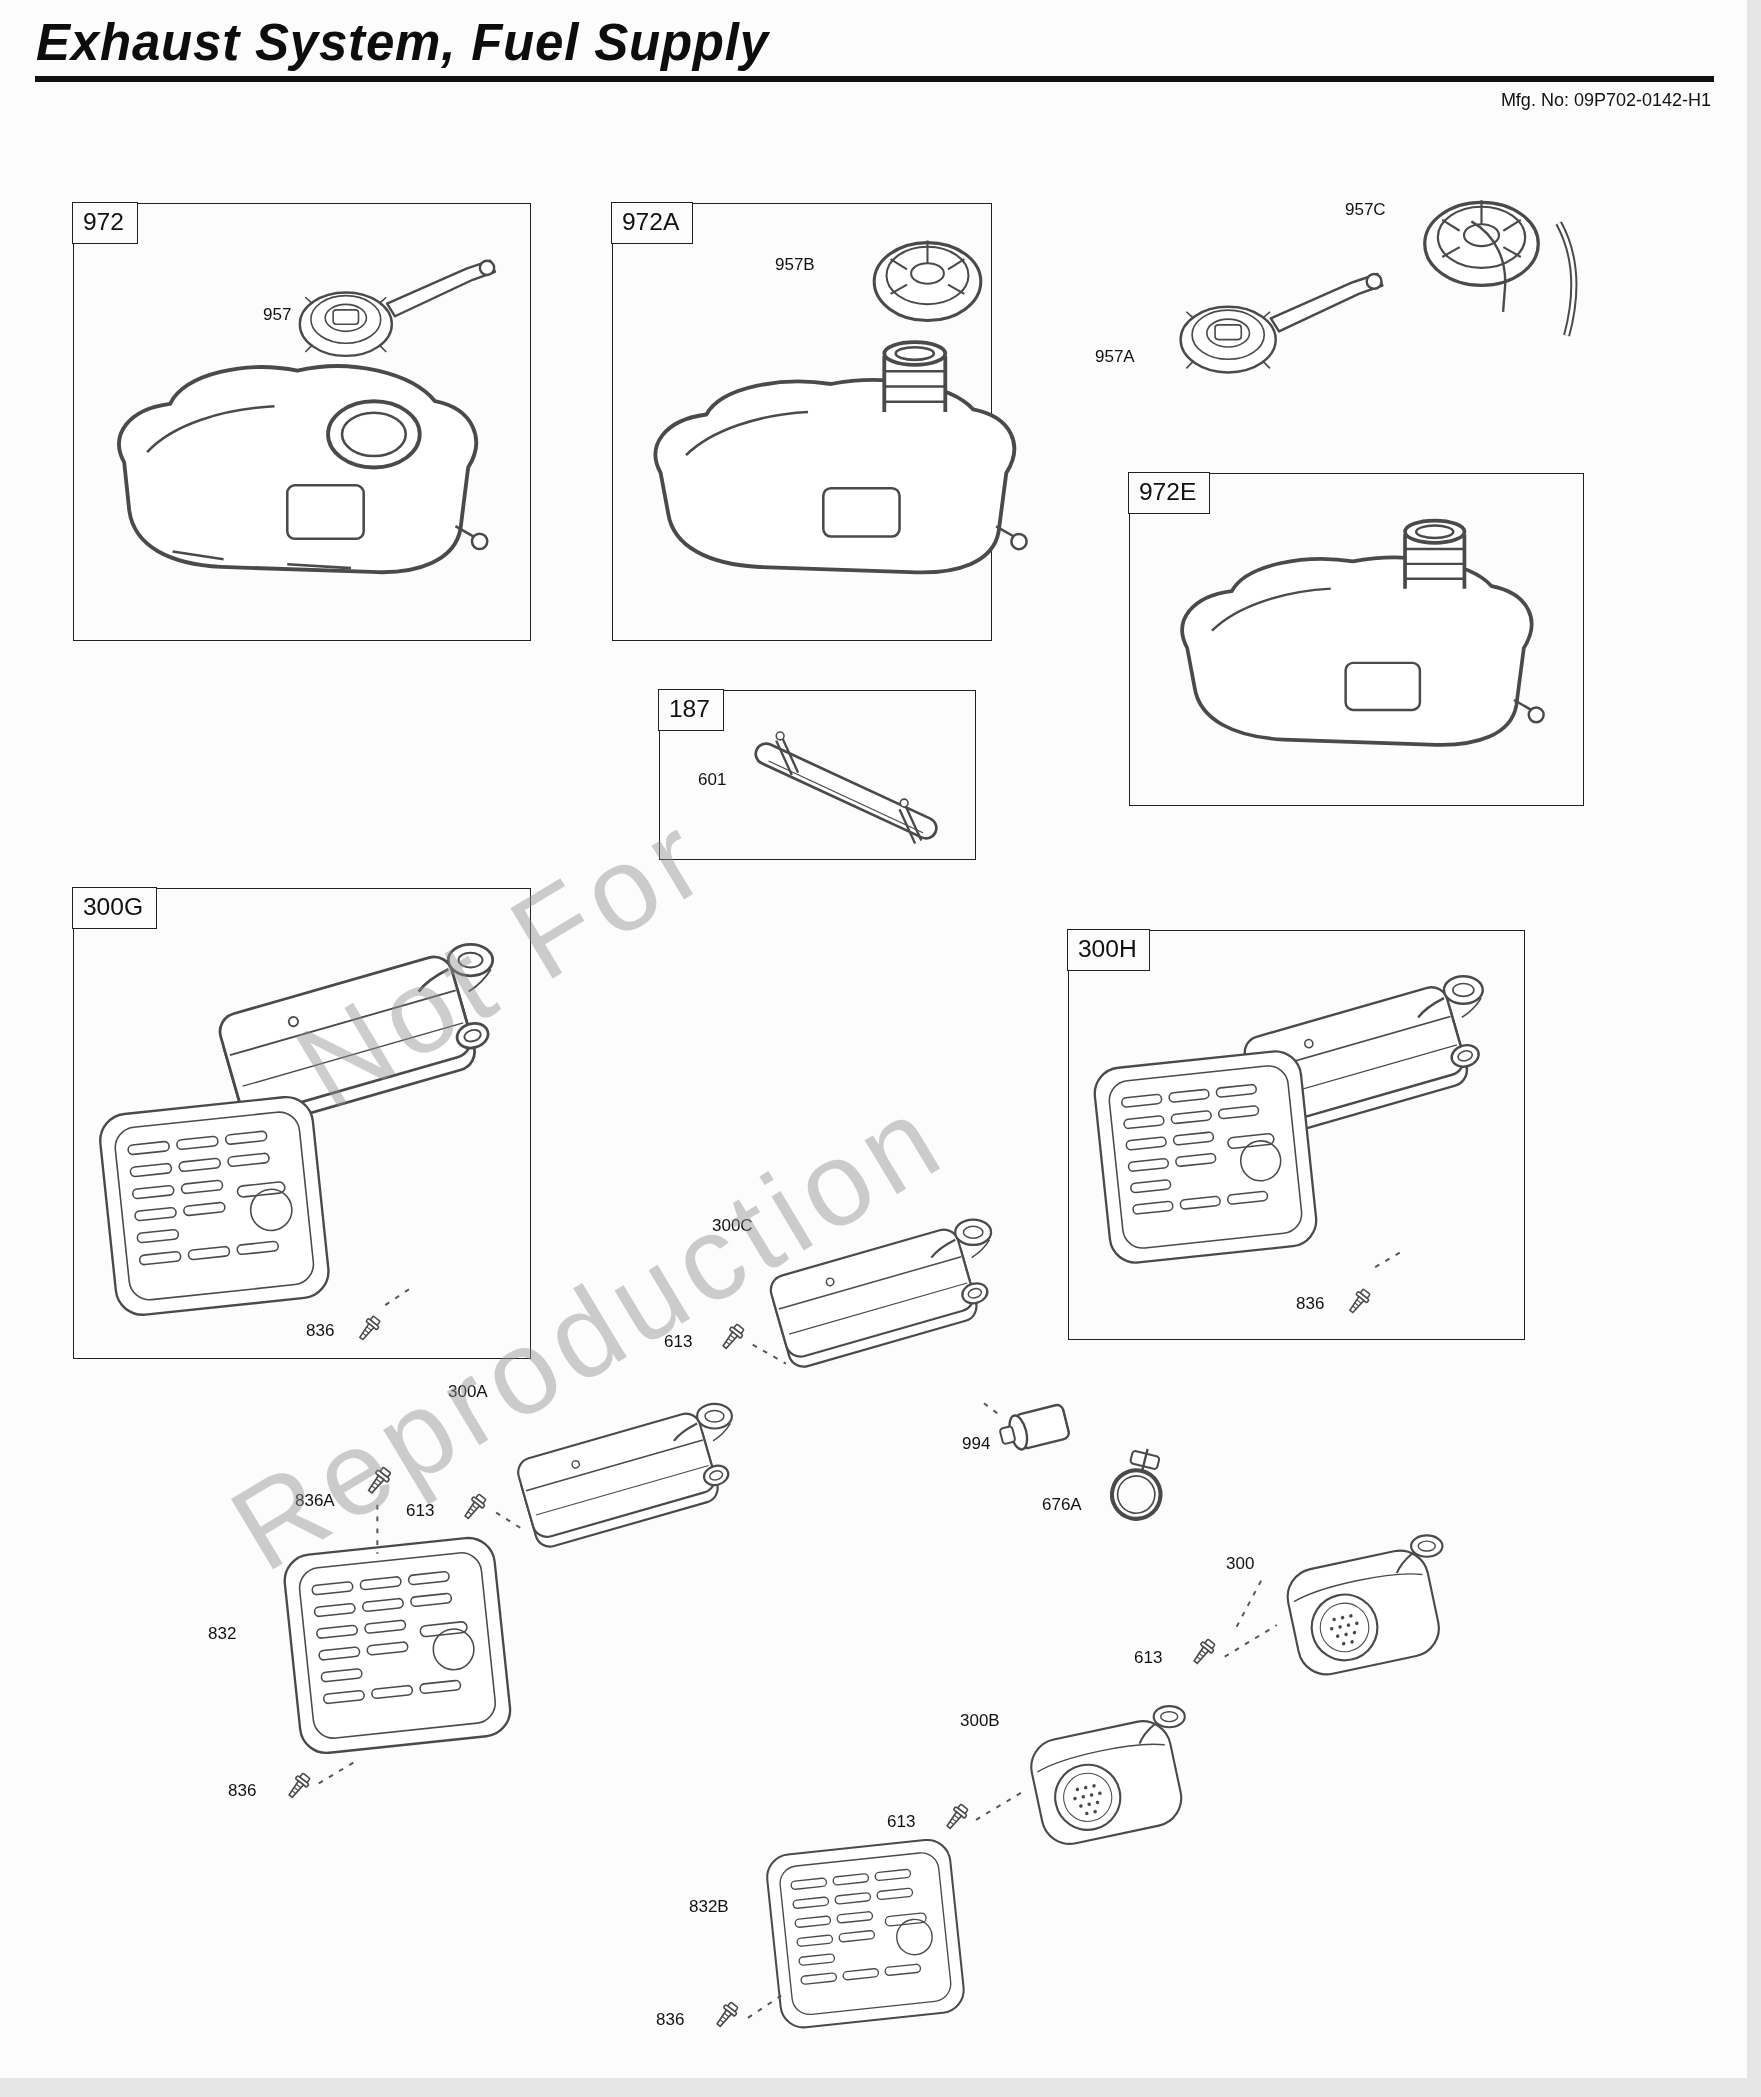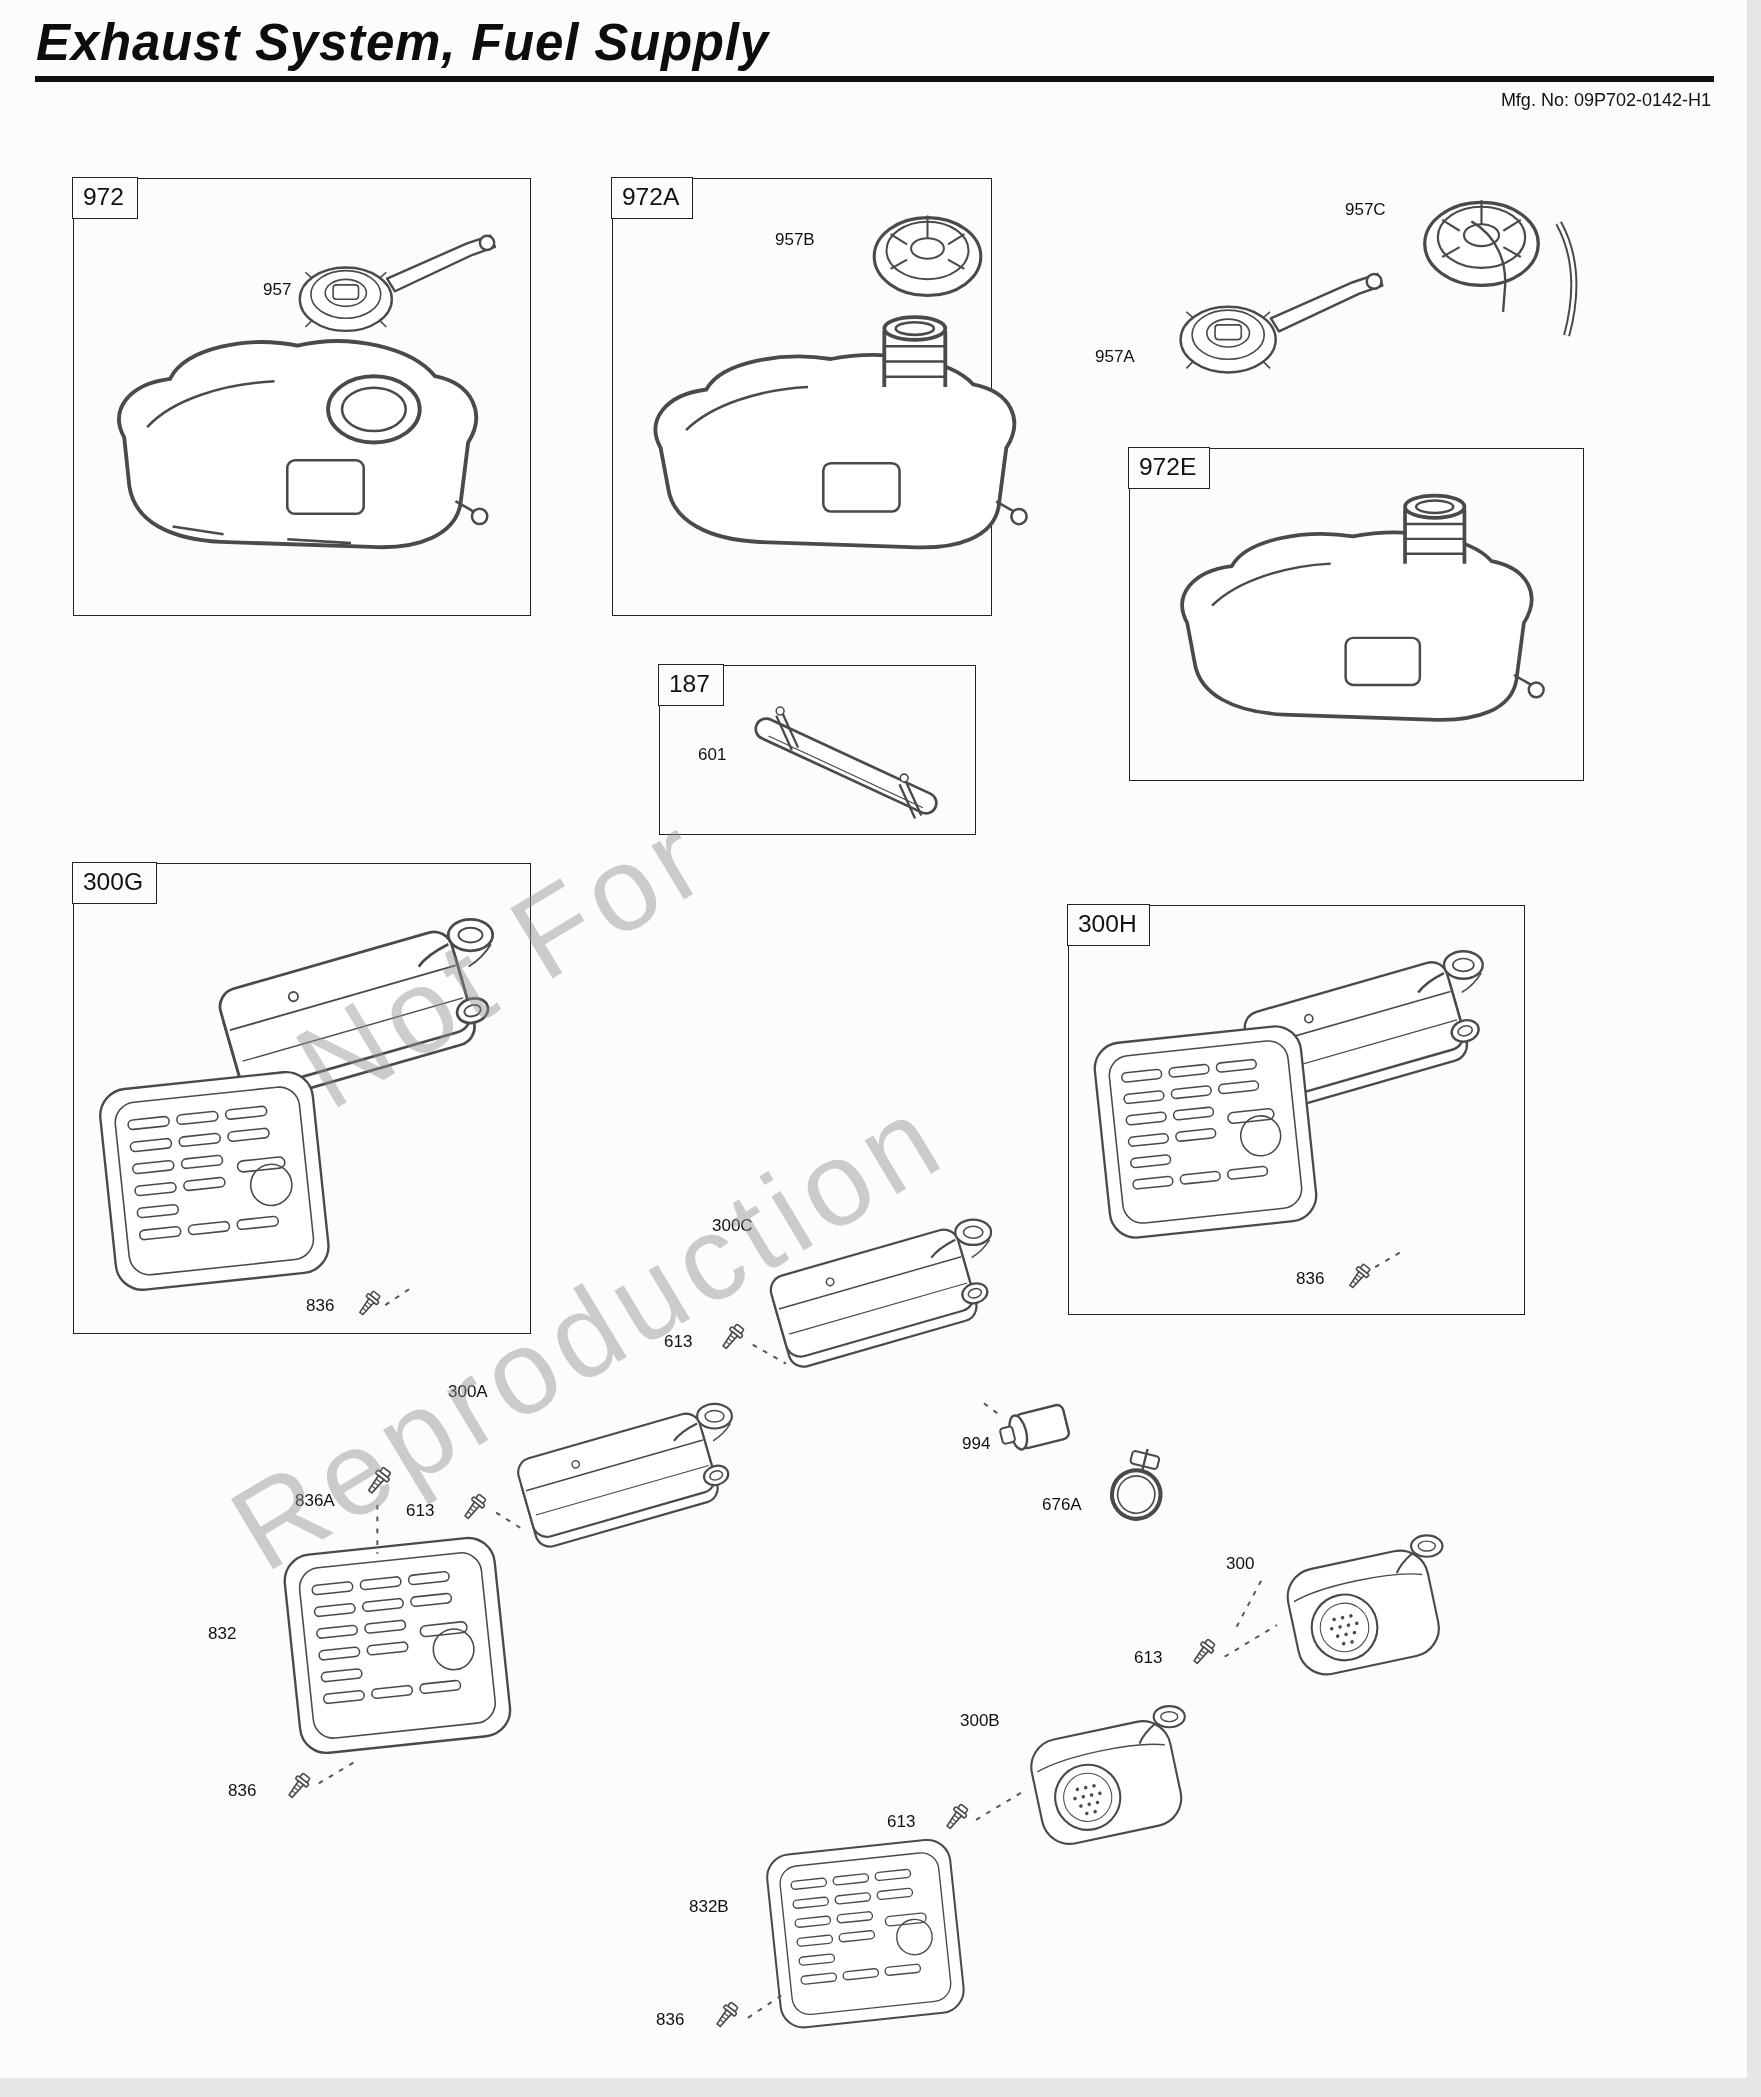--- a/index.html
+++ b/index.html
@@ -2,21 +2,21 @@
 <html style="font-size:12.7px"><head>
 <meta charset="utf-8">
 <style>
   * { margin:0; padding:0; box-sizing:border-box; }
   html,body { width:1762px; height:2097px; }
   body { background:#e6e6e6; font-family:"Liberation Sans", sans-serif; position:relative; }
   .page { position:absolute; left:0; top:0; width:1747px; height:2078px; background:#fcfcfc; overflow:hidden; }
   .title { position:absolute; left:36px; top:12.7px; font-size:51px; font-weight:bold; font-style:italic; color:#0d0d0d; letter-spacing:0.8px; }
   .rule { position:absolute; left:35px; top:76px; width:1679px; height:6.3px; background:#111; }
   .mfg { position:absolute; top:90px; right:36px; font-size:18px; color:#111; }
-  .pbox { position:absolute; border:1.6px solid #222; }
+  .pbox { position:absolute; border:1.6px solid #222;margin-top:25px; }
   .pbox-label { position:absolute; left:-1.6px; top:-1.6px; border:1.6px solid #222; padding:4.8px 12.7px 6.3px 9.5px; font-size:24.6px; color:#111; background:#fcfcfc; }
   .callout { position:absolute; font-size:17px; color:#111; white-space:nowrap; }
   .part { position:absolute; overflow:visible; }
   .wm { position:absolute; font-size:119px; color:rgba(145,145,145,0.45); letter-spacing:8px; transform:rotate(-31deg); transform-origin:0 0; white-space:nowrap; pointer-events:none; }
   .overlay { position:absolute; left:0; top:0; pointer-events:none; }
 </style>
 </head>
 <body>
 
 <div class="page">

